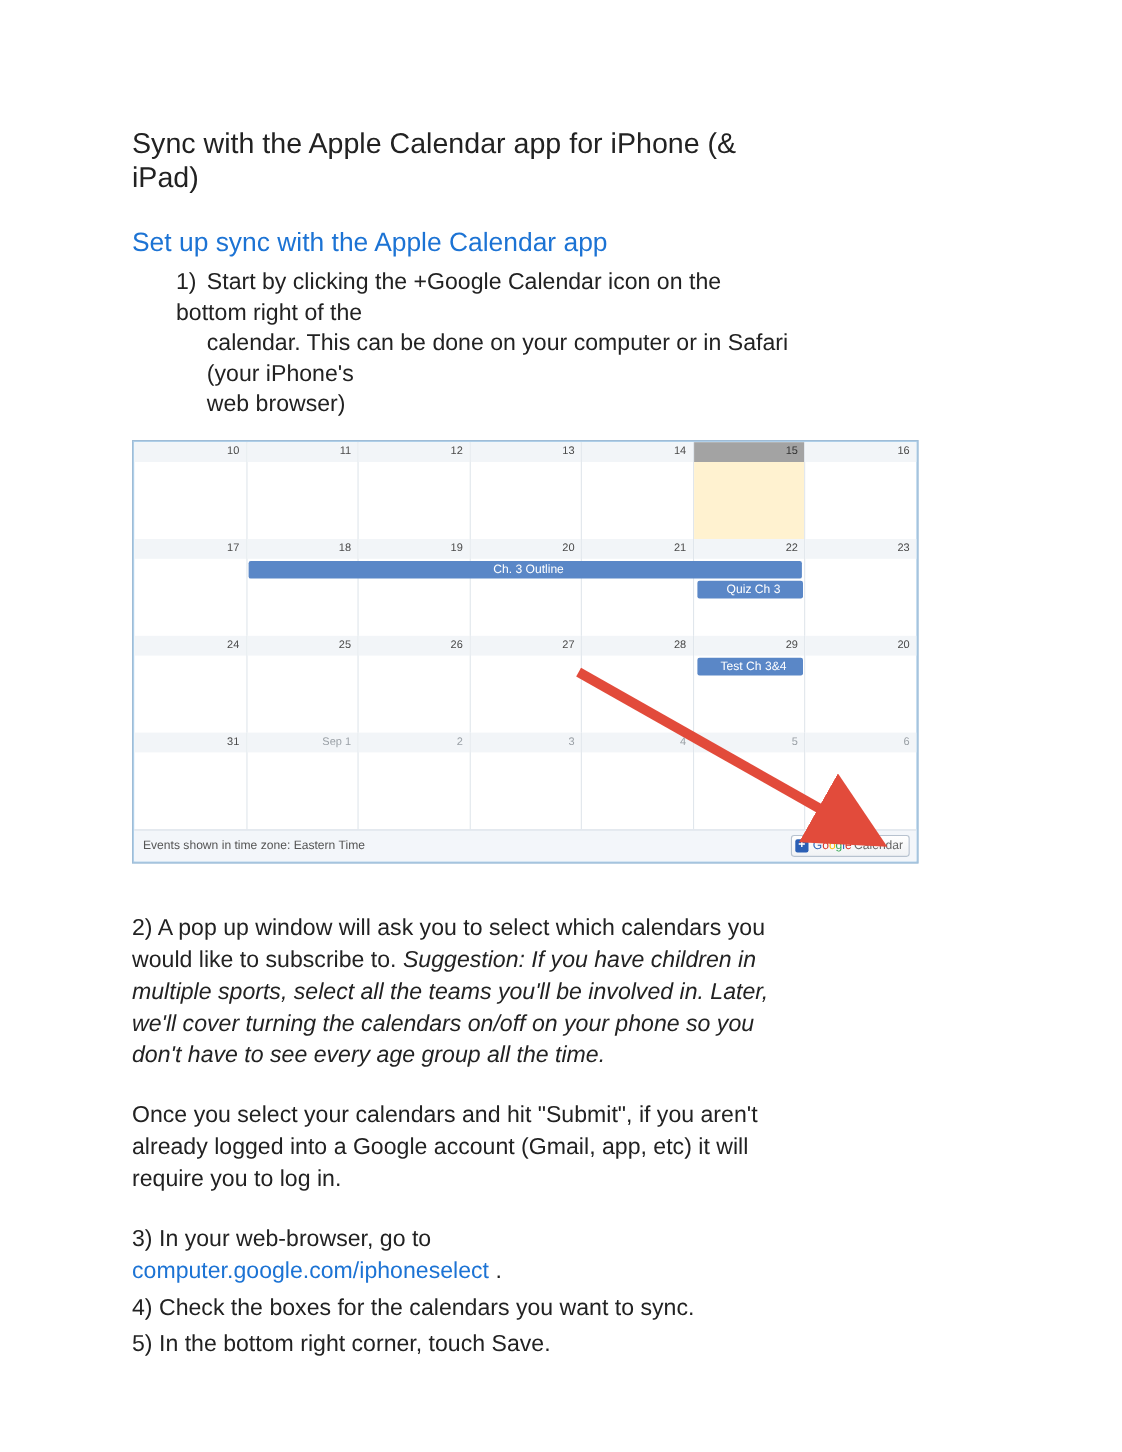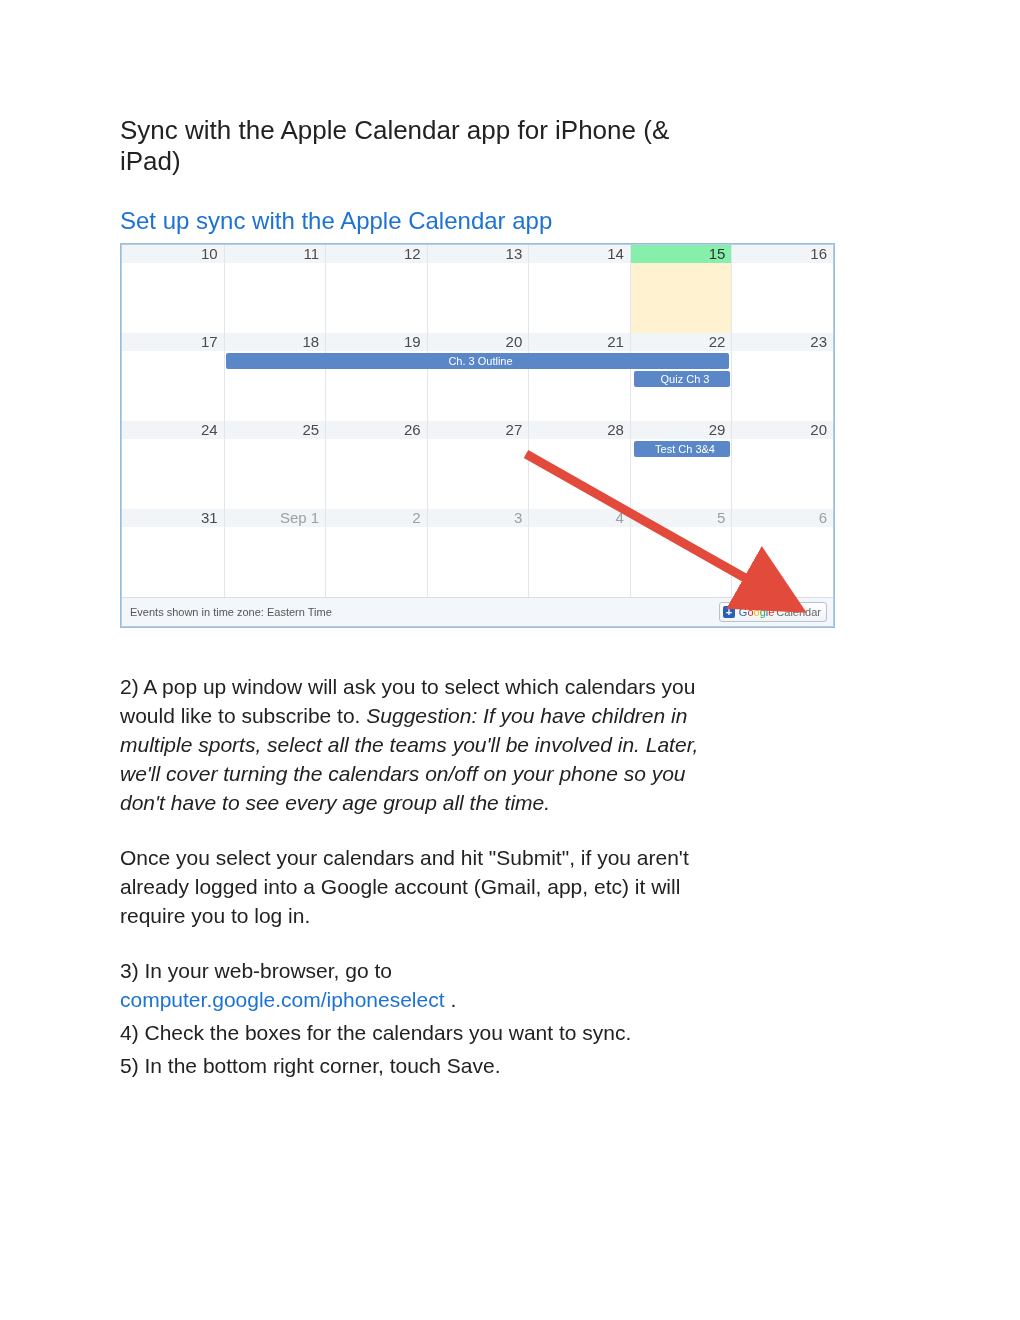--- a/index.html
+++ b/index.html
@@ -71,29 +71,29 @@
     box-sizing: border-box;
   }
   .calgrid .daycell:nth-child(7n+1) { border-left: none; }
   .daynum {
     position: absolute;
     top: 0;
     left: 0;
     right: 0;
     height: 18px;
     background: #f2f5f8;
-    font-size: 15px;
+    font-size: 10px;
     text-align: right;
     padding-right: 6px;
     line-height: 18px;
     color: #4a4a4a;
     box-sizing: border-box;
   }
   .daynum.other { color: #9aa0a6; }
-  .today .daynum { background: #86efac; color: #333; }
+  .today .daynum { background: #a3a3a3; color: #333; }
   .today .daybody { background: #fff2d0; }
   .daybody {
     position: absolute;
     top: 18px; left: 0; right: 0; bottom: 0;
   }
   
   .ev {
     position: absolute;
     height: 16px;
     font-size: 11px;
@@ -168,20 +168,25 @@
   a.lnk { color: #1c73d4; text-decoration: none; }
 </style>
 </head>
 <body>
 
 <div class="page">
   <h1 class="title">Sync with the Apple Calendar app for iPhone (&amp; iPad)</h1>
 
   <h2 class="subhead">Set up sync with the Apple Calendar app</h2>
 
+  <div class="step1block">
+    <span class="num">1)</span><span class="txt">Start by clicking the +Google Calendar icon on the bottom right of the</span>
+    <span class="cont">calendar. This can be done on your computer or in Safari (your iPhone's</span>
+    <span class="cont">web browser)</span>
+  </div>
 
   <div class="calwrap">
     <div class="cal-inner" style="position: relative;">
       <div class="calgrid" id="calgrid">
           <div class="daycell">
             <div class="daynum">10</div>
             <div class="daybody"></div>
           </div>
           <div class="daycell">
             <div class="daynum">11</div>

